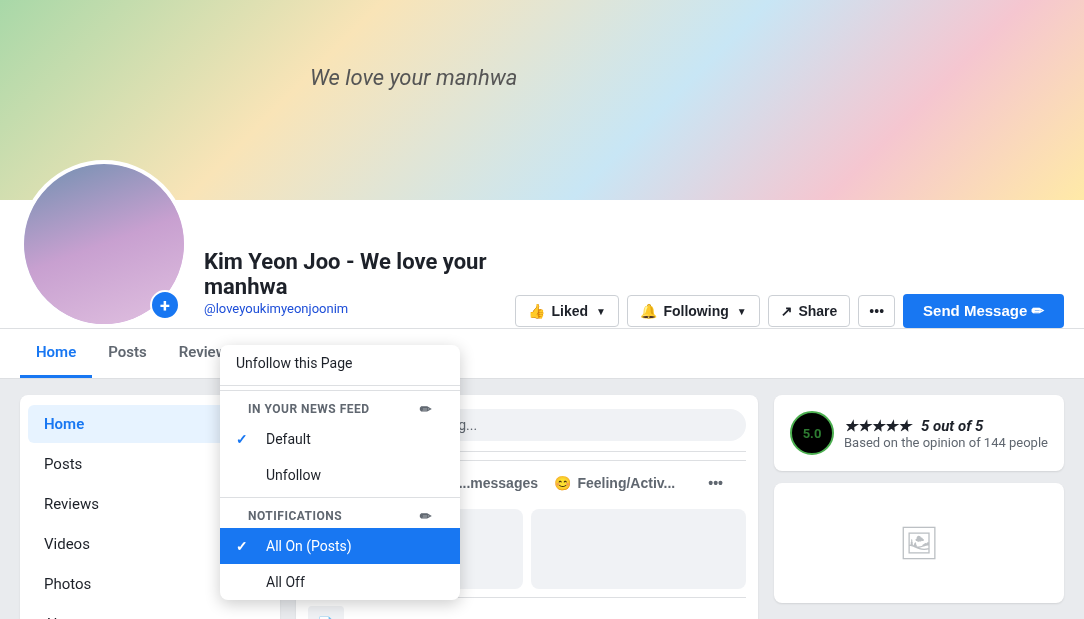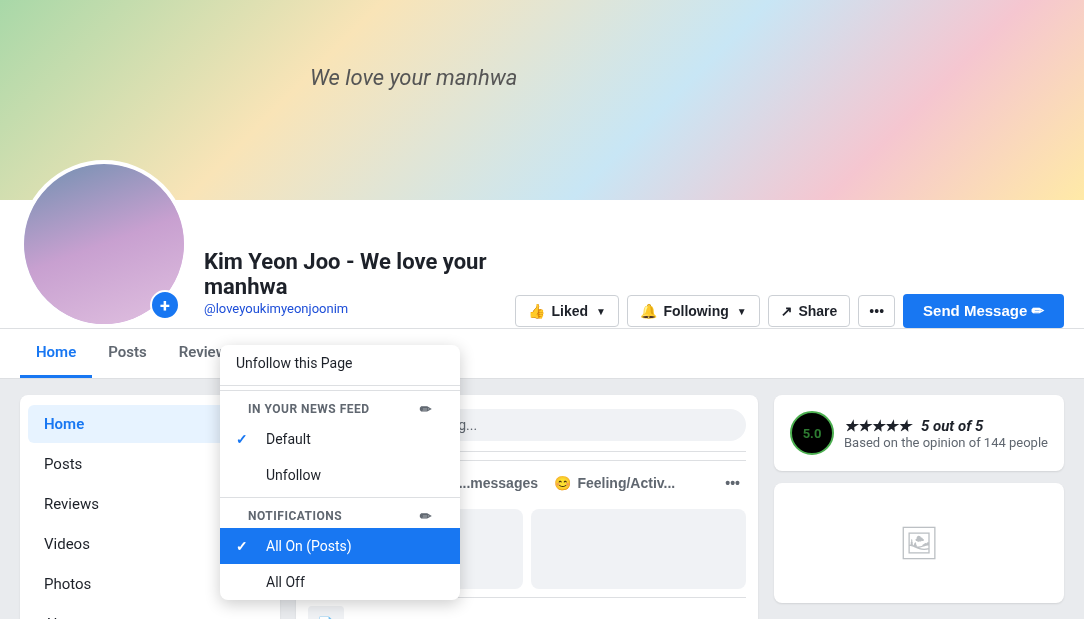--- a/index.html
+++ b/index.html
@@ -41,21 +41,21 @@
     
     .left-sidebar { width: 260px; flex-shrink: 0; }
     .sidebar-nav { background: #fff; border-radius: 8px; padding: 8px 0; box-shadow: 0 1px 2px rgba(0,0,0,.1); }
     .sidebar-item { padding: 10px 16px; font-size: 15px; color: #1d2129; cursor: pointer; border-radius: 6px; margin: 2px 8px; }
     .sidebar-item.active { background: #e7f3ff; color: #1877f2; font-weight: 600; }
 
     
     .right-content { flex: 1; }
     .post-bar { background: #fff; border-radius: 8px; padding: 12px; box-shadow: 0 1px 2px rgba(0,0,0,.1); margin-bottom: 12px; }
     .post-actions { display: flex; gap: 4px; margin-top: 8px; border-top: 1px solid #dddfe2; padding-top: 8px; }
-    .post-action-btn { flex: 1; padding: 6px; display: flex; align-items: center; justify-content: flex-end; gap: 6px; cursor: pointer; border-radius: 4px; font-size: 14px; font-weight: 600; color: #606770; border: none; background: transparent; }
+    .post-action-btn { flex: 1; padding: 6px; display: flex; align-items: center; justify-content: center; gap: 6px; cursor: pointer; border-radius: 4px; font-size: 14px; font-weight: 600; color: #606770; border: none; background: transparent; }
 
     
     .rating-panel { background: #fff; border-radius: 8px; padding: 16px; box-shadow: 0 1px 2px rgba(0,0,0,.1); margin-bottom: 12px; }
     .rating-row { display: flex; align-items: center; gap: 10px; }
 
     
     .photo-panel { background: #fff; border-radius: 8px; padding: 16px; box-shadow: 0 1px 2px rgba(0,0,0,.1); min-height: 120px; display: flex; align-items: center; justify-content: center; }
     .photo-placeholder { display: flex; flex-direction: column; align-items: center; gap: 8px; color: #bcc0c4; }
     .photo-icon { font-size: 32px; }
 

